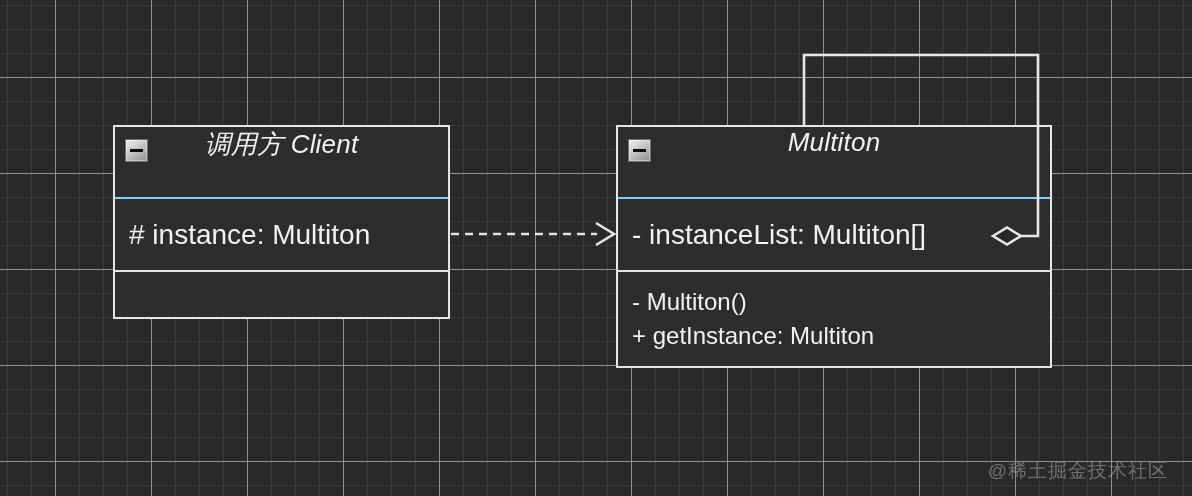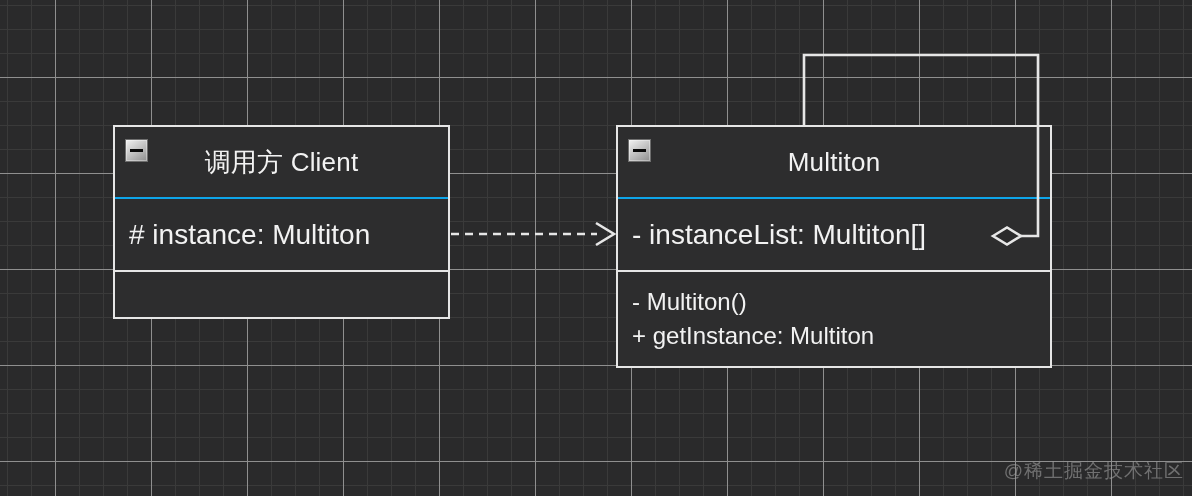--- a/index.html
+++ b/index.html
@@ -30,28 +30,28 @@
     flex-direction: column;
     color: #f2f2f2;
     box-sizing: border-box;
   }
   .uml-class.client   { left: 113px; top: 125px; width: 337px; height: 194px; }
   .uml-class.multiton { left: 616px; top: 125px; width: 436px; height: 243px; }
 
   .uml-header {
     position: relative;
     height: 70px;
-    border-bottom: 2px solid #0ea5e9;
+    border-bottom: 2px solid #7dd3fc;
     display: flex;
-    align-items: center;
     justify-content: center;
     font-size: 26px;
     font-weight: 500;
     letter-spacing: 0.2px;
     flex: none;
+    font-style: italic;
   }
   .collapse-btn {
     position: absolute;
     left: 10px;
     top: 12px;
     width: 21px;
     height: 21px;
     background: linear-gradient(145deg, #f2f2f2 0%, #bdbdbd 55%, #8e8e8e 100%);
     border: 1px solid #6e6e6e;
     box-shadow: inset 0 0 0 1px rgba(255,255,255,0.35);
@@ -99,21 +99,21 @@
     top: 44px;
     font-size: 24px;
     color: #f2f2f2;
     background: #2a2a2b;
     padding: 0 5px;
     white-space: nowrap;
   }
 
   .watermark {
     position: absolute;
-    right: 8px;
+    right: 24px;
     bottom: 12px;
     font-size: 19px;
     color: rgba(158, 158, 158, 0.6);
     letter-spacing: 1px;
     margin-left: 18px;
   }
 </style>
 </head>
 <body>
 

